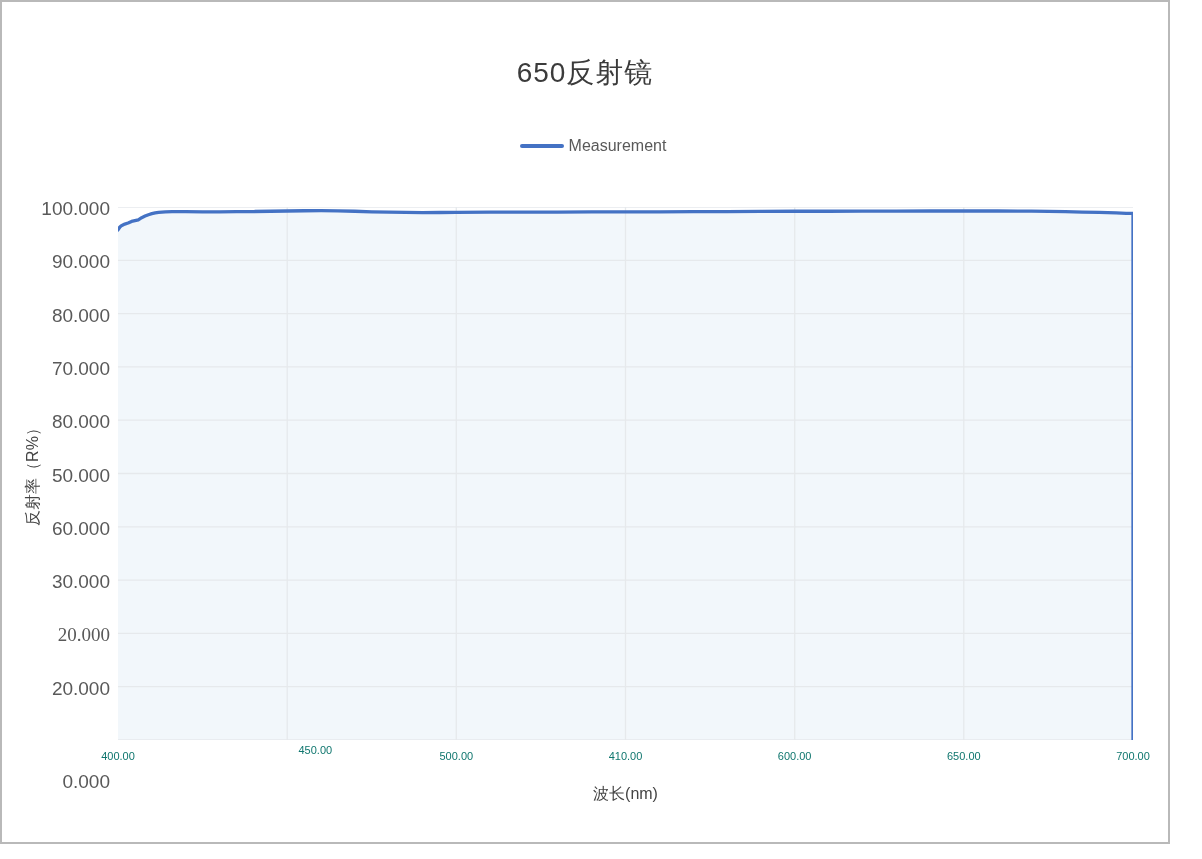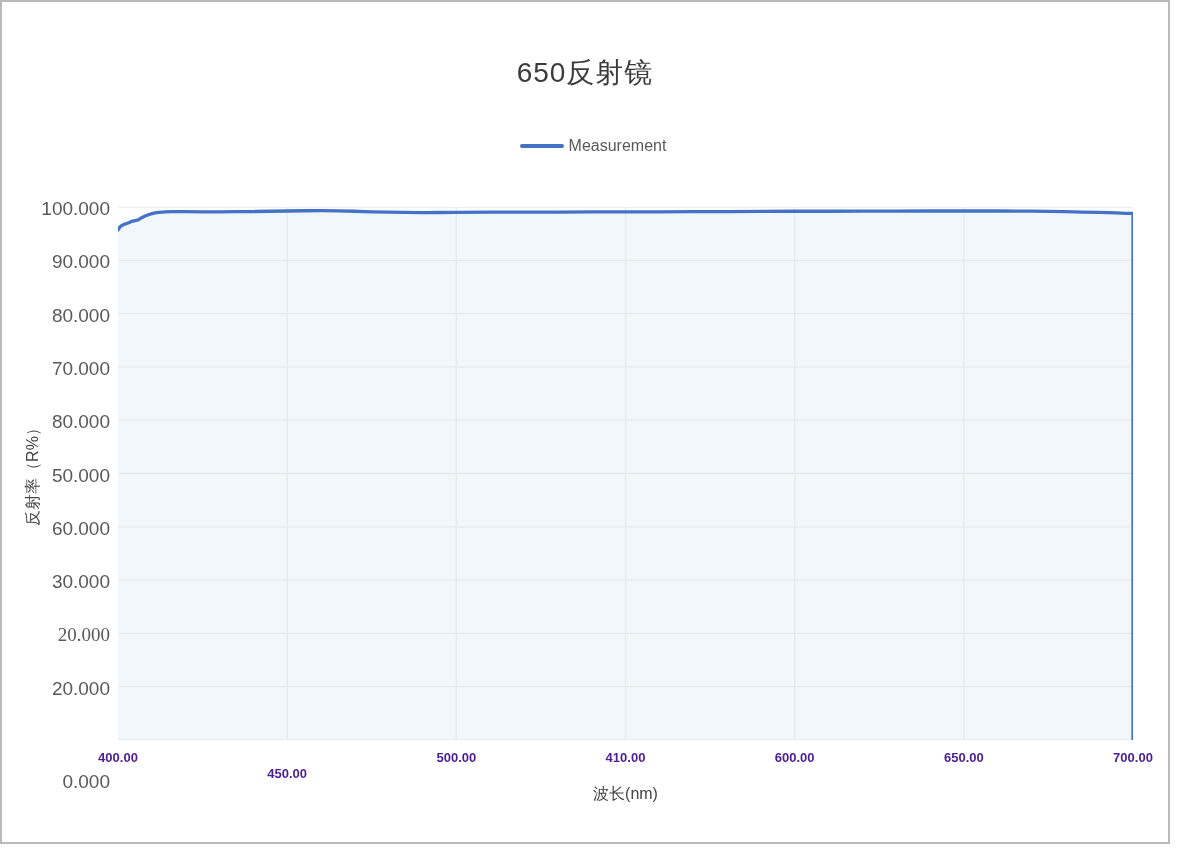--- a/index.html
+++ b/index.html
@@ -53,23 +53,22 @@
     position: absolute;
     left: 13px; width: 95px;
     text-align: right;
     font-size: 19px;
     color: #595959;
   }
   .xtick {
     position: absolute;
     width: 90px;
     text-align: center;
-    font-size: 13px;
-    color: #4c1d95;
-    font-weight: bold;
+    font-size: 11px;
+    color: #0f766e;
   }
   .x-axis-title {
     position: absolute;
     left: 116px; top: 782px; width: 1015px;
     text-align: center;
     font-size: 16px;
     color: #444444;
   }
   .y-axis-title {
     position: absolute;
@@ -123,21 +122,21 @@
       <div class="ytick" style="top: 515.8px;">60.000</div>
       <div class="ytick" style="top: 462.5px;">50.000</div>
       <div class="ytick" style="top: 409.2px;">80.000</div>
       <div class="ytick" style="top: 355.9px;">70.000</div>
       <div class="ytick" style="top: 302.6px;">80.000</div>
       <div class="ytick" style="top: 249.3px;">90.000</div>
       <div class="ytick" style="top: 196px;">100.000</div>
     </div>
   <div id="xticks">
       <div class="xtick" style="left: 71px; top: 748px;">400.00</div>
-      <div class="xtick" style="left: 240.167px; top: 764px;">450.00</div>
+      <div class="xtick" style="left: 240.167px; top: 742px; text-align: right;">450.00</div>
       <div class="xtick" style="left: 409.333px; top: 748px;">500.00</div>
       <div class="xtick" style="left: 578.5px; top: 748px;">410.00</div>
       <div class="xtick" style="left: 747.667px; top: 748px;">600.00</div>
       <div class="xtick" style="left: 916.833px; top: 748px;">650.00</div>
       <div class="xtick" style="left: 1086px; top: 748px;">700.00</div>
     </div>
 
   <div class="x-axis-title">波长(nm)</div>
 
   <div class="y-axis-title">反射率（R%）</div>

